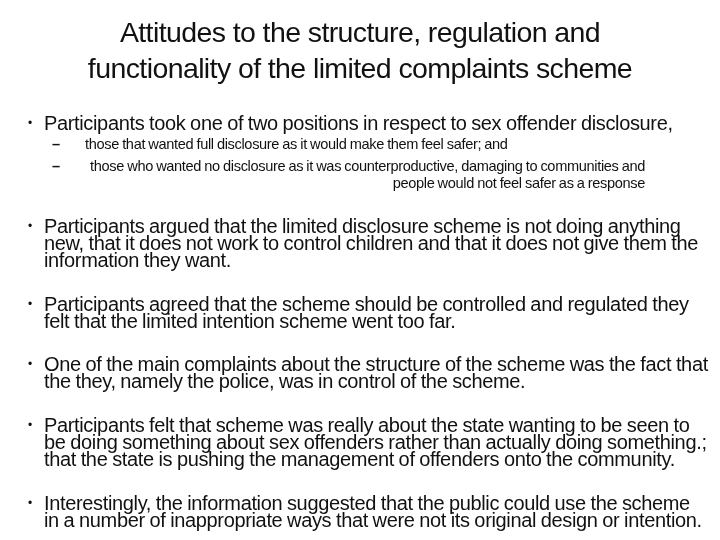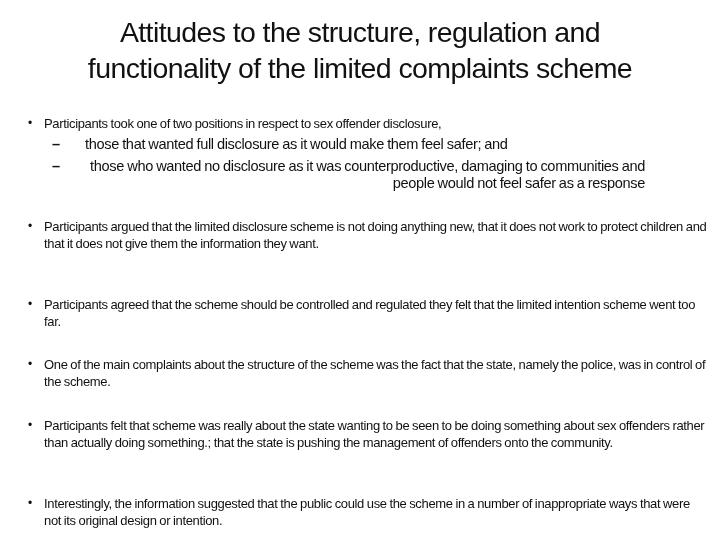--- a/index.html
+++ b/index.html
@@ -46,21 +46,21 @@
       position: absolute;
       left: 28px;
       top: 0;
       font-size: 12px;
       line-height: 17px;
     }
     .bullet-text {
       position: absolute;
       left: 44px;
       width: 665px;
-      font-size: 13px;
+      font-size: 20px;
       line-height: 17px;
       letter-spacing: -0.35px;
       word-spacing: -0.5px;
     }
     .sub-bullets {
       position: absolute;
       left: 0;
       width: 720px;
       margin: 0;
       padding: 0;
@@ -110,31 +110,31 @@
       </li>
       <li class="sub-bullet" style="top:43px;">
         <span class="sub-marker">–</span>
         <span class="sub-text" style="width:560px;text-align:right;">those who wanted no disclosure as it was counterproductive, damaging to communities and people would not feel safer as a response</span>
       </li>
     </ul>
   </li>
 
   <li class="bullet" style="top:218px;">
     <span class="bullet-marker">•</span>
-    <span class="bullet-text">Participants argued that the limited disclosure scheme is not doing anything new, that it does not work to protect children and that it does not give them the information they want.</span>
+    <span class="bullet-text">Participants argued that the limited disclosure scheme is not doing anything new, that it does not work to control children and that it does not give them the information they want.</span>
   </li>
 
   <li class="bullet" style="top:296px;">
     <span class="bullet-marker">•</span>
     <span class="bullet-text">Participants agreed that the scheme should be controlled and regulated they felt that the limited intention scheme went too far.</span>
   </li>
 
   <li class="bullet" style="top:356px;">
     <span class="bullet-marker">•</span>
-    <span class="bullet-text">One of the main complaints about the structure of the scheme was the fact that the state, namely the police, was in control of the scheme.</span>
+    <span class="bullet-text">One of the main complaints about the structure of the scheme was the fact that the they, namely the police, was in control of the scheme.</span>
   </li>
 
   <li class="bullet" style="top:417px;">
     <span class="bullet-marker">•</span>
     <span class="bullet-text">Participants felt that scheme was really about the state wanting to be seen to be doing something about sex offenders rather than actually doing something.; that the state is pushing the management of offenders onto the community.</span>
   </li>
 
   <li class="bullet" style="top:495px;">
     <span class="bullet-marker">•</span>
     <span class="bullet-text">Interestingly, the information suggested that the public could use the scheme in a number of inappropriate ways that were not its original design or intention.</span>

